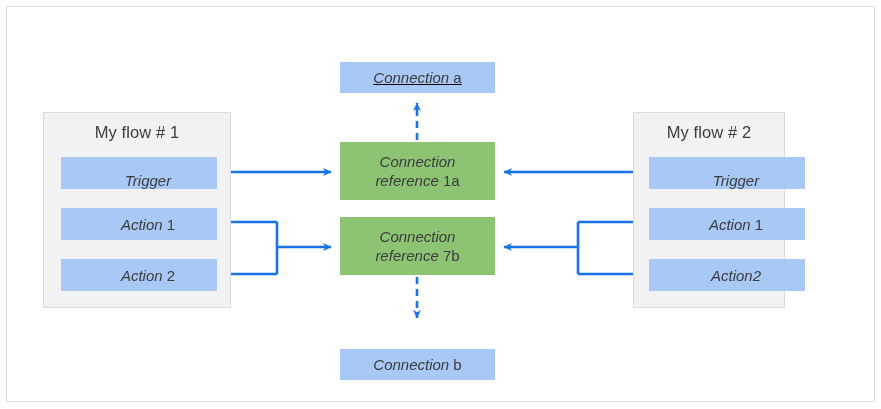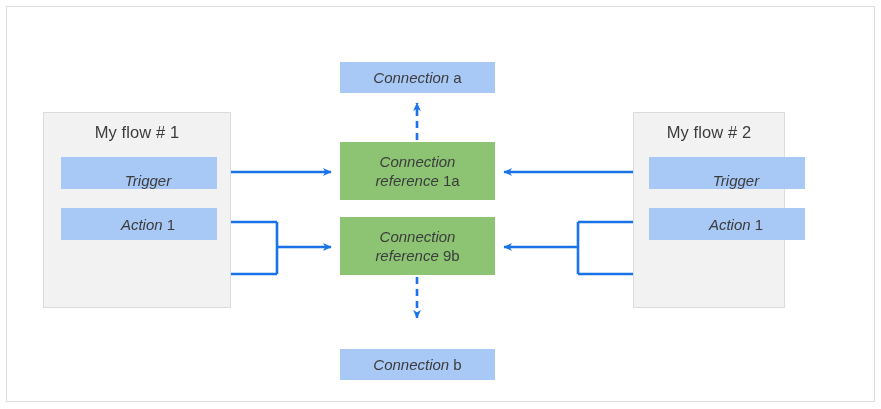--- a/index.html
+++ b/index.html
@@ -104,21 +104,21 @@
     position: absolute;
     left: 340px;
     width: 155px;
     height: 31px;
     background: #a8c8f6;
     display: flex;
     align-items: center;
     justify-content: center;
     box-sizing: border-box;
   }
-  #conn-a { top: 62px; }
+  #conn-a { top: 62px; text-decoration: underline; }
   #conn-b { top: 327px; margin-top: 22px; }
   .conn-text {
     font-size: 15px;
     color: #3c3c3c;
     font-style: italic;
     white-space: nowrap;
   }
   .conn-text .plain { font-style: normal; }
 
   
@@ -181,41 +181,47 @@
 
   <div class="conn-box" id="conn-b">
     <span class="conn-text"><span>Connection</span><span class="plain"> b</span></span>
   </div>
 
   <div class="cref-box" id="cref-1a">
     <span class="cref-text"><span>Connection</span><br><span>reference</span><span class="plain"> 1a</span></span>
   </div>
 
   <div class="cref-box" id="cref-1b">
-    <span class="cref-text"><span>Connection</span><br><span>reference</span><span class="plain"> 9b</span></span>
+    <span class="cref-text"><span>Connection</span><br><span>reference</span><span class="plain"> 7b</span></span>
   </div>
 
   <div class="flow-panel" id="flow-panel-left">
     <div class="flow-title">My flow # 1</div>
 
     <div class="step-box left-step step-row-1">
       <span class="step-text"><span>Trigger</span><span class="plain"></span></span>
     </div>
 
     <div class="step-box left-step step-row-2">
       <span class="step-text"><span>Action</span><span class="plain"> 1</span></span>
     </div>
 
+    <div class="step-box left-step step-row-3">
+      <span class="step-text"><span>Action</span><span class="plain"> 2</span></span>
+    </div>
   </div>
 
   <div class="flow-panel" id="flow-panel-right">
     <div class="flow-title">My flow # 2</div>
 
     <div class="step-box right-step step-row-1">
       <span class="step-text"><span>Trigger</span><span class="plain"></span></span>
     </div>
 
     <div class="step-box right-step step-row-2">
       <span class="step-text"><span>Action</span><span class="plain"> 1</span></span>
     </div>
 
+    <div class="step-box right-step step-row-3">
+      <span class="step-text"><span>Action2</span><span class="plain"></span></span>
+    </div>
   </div>
 </div>
 
 </body></html>

